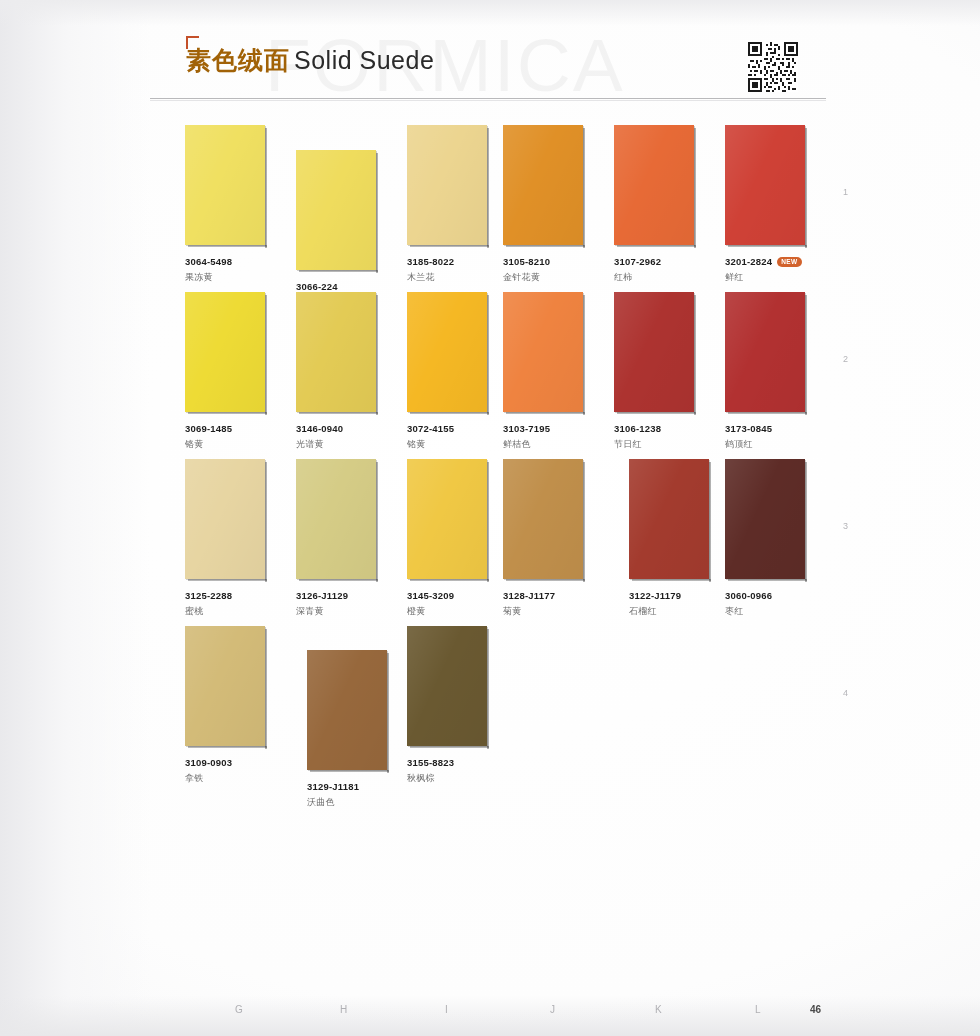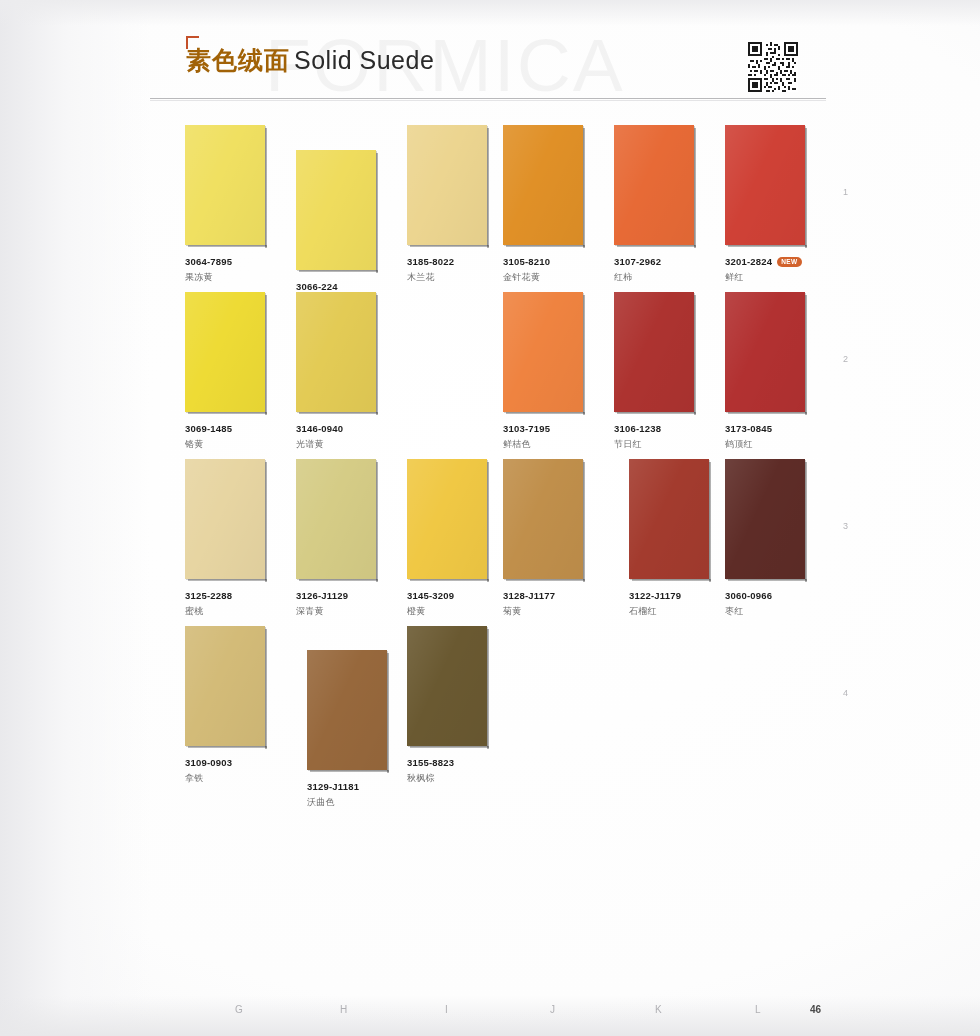--- a/index.html
+++ b/index.html
@@ -361,21 +361,21 @@
   </div>
 
   <div class="grid" id="grid">
       <div class="row">
         <div class="cell" style="left: 0px;">
           <div class="chip-wrap">
             <div class="chip" style="background: rgb(240, 224, 97);"></div>
             <div class="chip-edge"></div>
             <div class="chip-edge-b"></div>
           </div>
-          <div class="labels"><span class="code">3064-7895</span><div class="name-cn">果冻黄</div></div>
+          <div class="labels"><span class="code">3064-5498</span><div class="name-cn">果冻黄</div></div>
         </div>
         <div class="cell" style="left: 111px; margin-top: 25px;">
           <div class="chip-wrap">
             <div class="chip" style="background: rgb(239, 220, 93);"></div>
             <div class="chip-edge"></div>
             <div class="chip-edge-b"></div>
           </div>
           <div class="labels"><span class="code">3066-224</span><div class="name-cn">金盏花黄</div></div>
         </div>
         <div class="cell" style="left: 222px;">
@@ -420,20 +420,28 @@
           </div>
           <div class="labels"><span class="code">3069-1485</span><div class="name-cn">铬黄</div></div>
         </div>
         <div class="cell" style="left: 111px;">
           <div class="chip-wrap">
             <div class="chip" style="background: rgb(227, 203, 85);"></div>
             <div class="chip-edge"></div>
             <div class="chip-edge-b"></div>
           </div>
           <div class="labels"><span class="code">3146-0940</span><div class="name-cn">光谱黄</div></div>
+        </div>
+        <div class="cell" style="left: 222px;">
+          <div class="chip-wrap">
+            <div class="chip" style="background: rgb(245, 184, 36);"></div>
+            <div class="chip-edge"></div>
+            <div class="chip-edge-b"></div>
+          </div>
+          <div class="labels"><span class="code">3072-4155</span><div class="name-cn">铭黄</div></div>
         </div>
         <div class="cell" style="left: 318px;">
           <div class="chip-wrap">
             <div class="chip" style="background: rgb(239, 131, 64);"></div>
             <div class="chip-edge"></div>
             <div class="chip-edge-b"></div>
           </div>
           <div class="labels"><span class="code">3103-7195</span><div class="name-cn">鲜桔色</div></div>
         </div>
         <div class="cell" style="left: 429px;">

